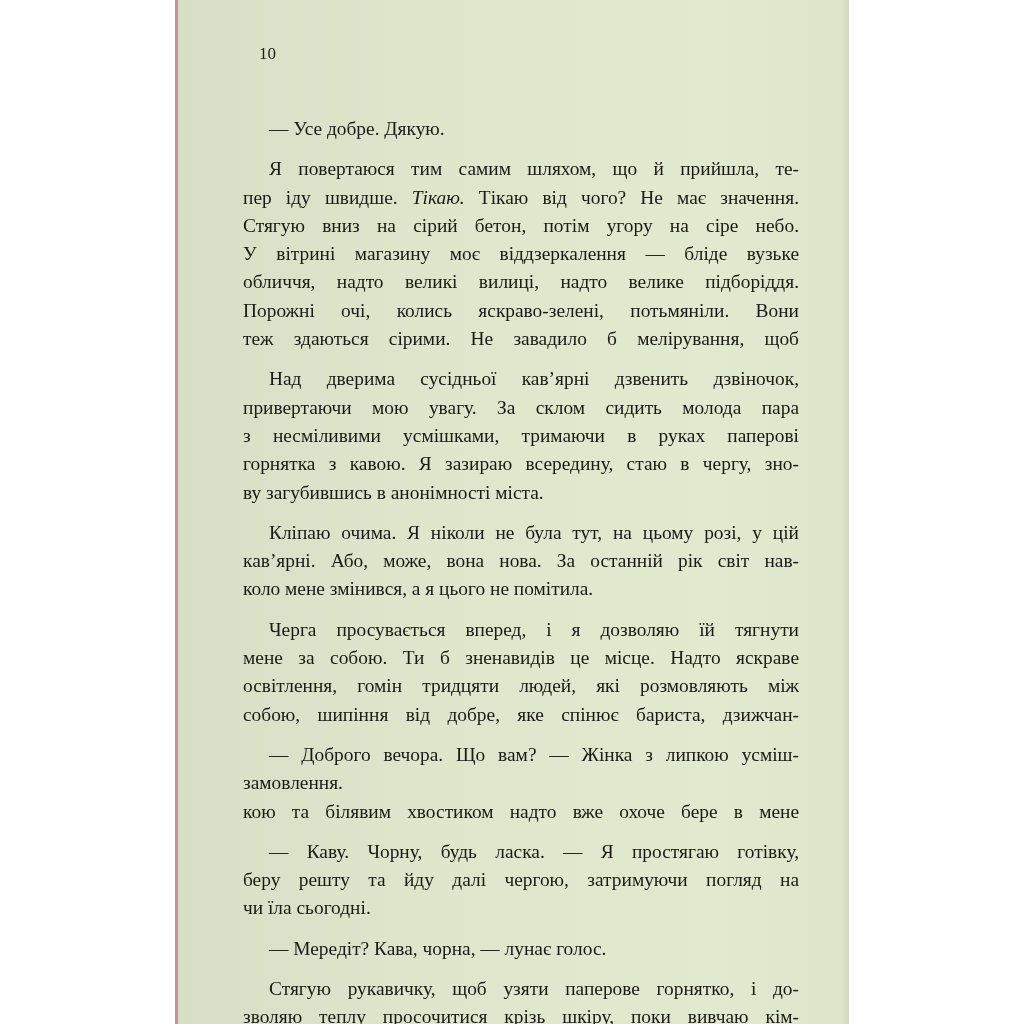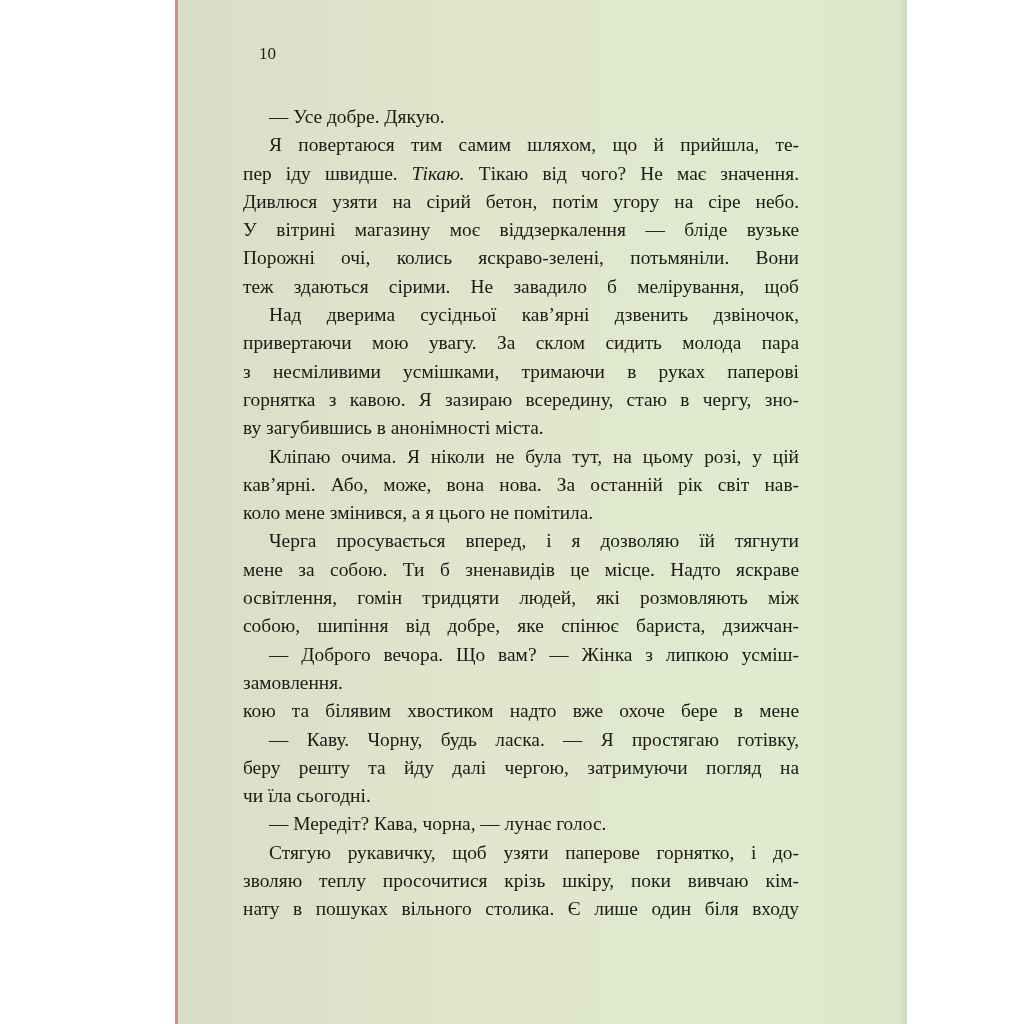--- a/index.html
+++ b/index.html
@@ -6,21 +6,21 @@
   body {
     width: 1024px; height: 1024px;
     background: #ffffff;
     position: relative;
     overflow: hidden;
     font-family: "Liberation Serif", "DejaVu Serif", serif;
   }
   .page {
     position: absolute;
     left: 175px; top: 0;
-    width: 732px; height: 1024px;
+    width: 674px; height: 1024px;
     background: linear-gradient(90deg, #d9dfc6 0%, #dfe6cc 40%, #e1e9cf 80%, #dde6cb 100%);
     border-left: 3px solid #c9909a;
     box-sizing: border-box;
   }
   .page::after {
     content: "";
     position: absolute; right: 0; top: 0; bottom: 0; width: 8px;
     background: linear-gradient(90deg, rgba(0,0,0,0) 0%, rgba(180,190,160,0.35) 100%);
   }
   .page-number {
@@ -38,34 +38,35 @@
     color: #1a1a17;
   }
   .line {
     display: block;
     white-space: nowrap;
     text-align: justify;
     text-align-last: justify;
     height: 28.3px;
   }
   .line.last { text-align-last: left; }
-  .line.indent { padding-left: 26px; }
+  .line.indent { padding-left: 26px; margin-top: 12px; }
   .line em { font-style: italic; margin-top: 16px; }
 </style>
 </head>
 <body>
 
 <div class="page">
   <div class="page-number">10</div>
   <div class="text-block" id="text-block">
       <span class="line indent last">— Усе добре. Дякую.</span>
       <span class="line indent">Я повертаюся тим самим шляхом, що й прийшла, те-</span>
       <span class="line"><span>пер іду швидше. </span><em>Тікаю.</em><span> Тікаю від чого? Не має значення.</span></span>
-      <span class="line">Дивлюся узяти на сірий бетон, потім угору на сіре небо.</span>
+      <span class="line">Стягую вниз на сірий бетон, потім угору на сіре небо.</span>
       <span class="line">У вітрині магазину моє віддзеркалення — бліде вузьке</span>
+      <span class="line">обличчя, надто великі вилиці, надто велике підборіддя.</span>
       <span class="line">Порожні очі, колись яскраво-зелені, потьмяніли. Вони</span>
       <span class="line">теж здаються сірими. Не завадило б мелірування, щоб</span>
       <span class="line indent">Над дверима сусідньої кав’ярні дзвенить дзвіночок,</span>
       <span class="line">привертаючи мою увагу. За склом сидить молода пара</span>
       <span class="line">з несміливими усмішками, тримаючи в руках паперові</span>
       <span class="line">горнятка з кавою. Я зазираю всередину, стаю в чергу, зно-</span>
       <span class="line last">ву загубившись в анонімності міста.</span>
       <span class="line indent">Кліпаю очима. Я ніколи не була тут, на цьому розі, у цій</span>
       <span class="line">кав’ярні. Або, може, вона нова. За останній рік світ нав-</span>
       <span class="line last">коло мене змінився, а я цього не помітила.</span>

